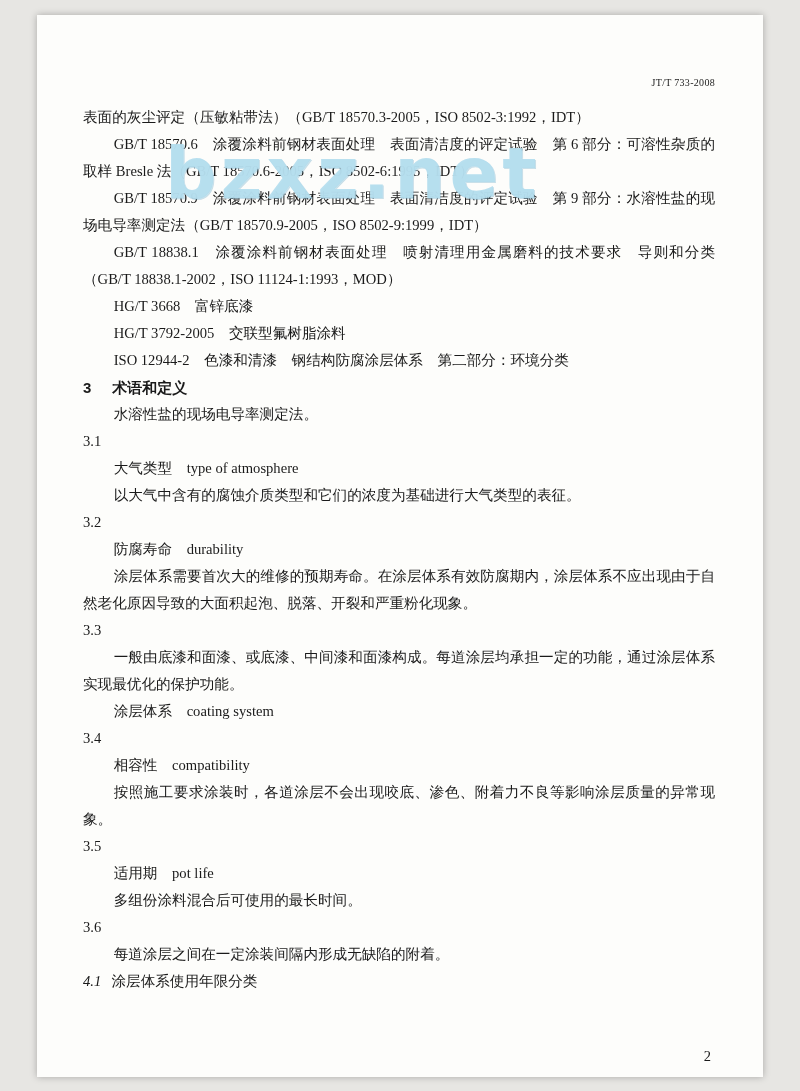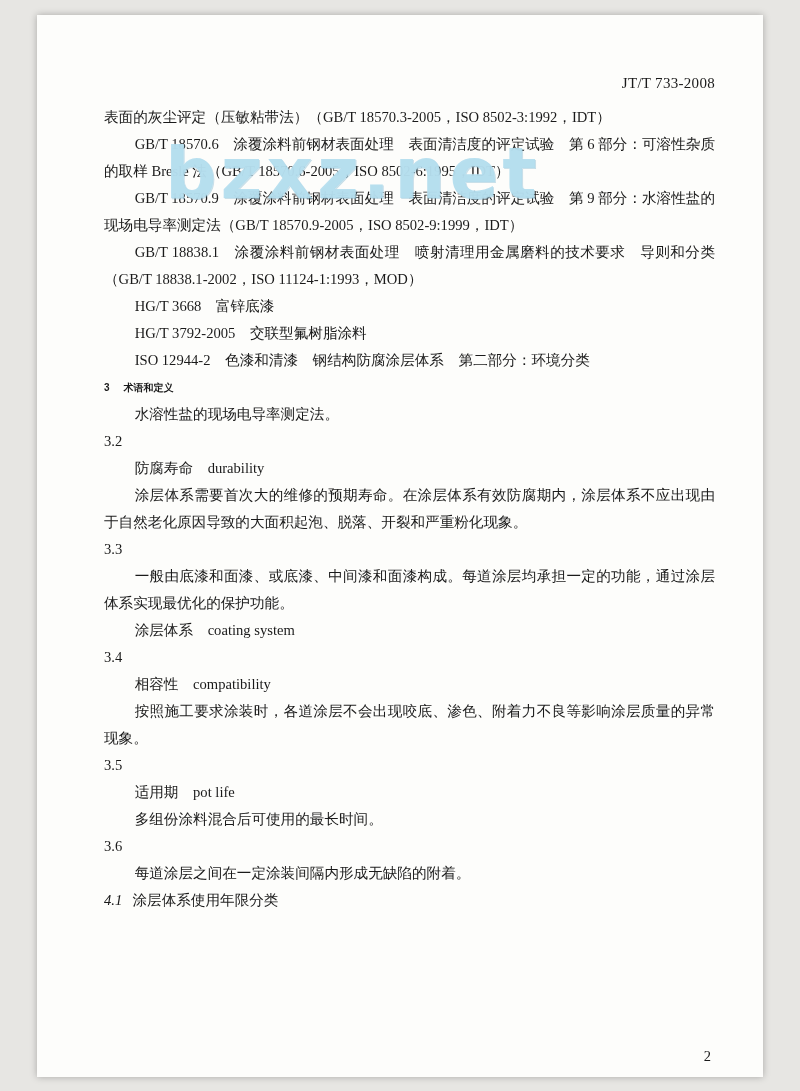--- a/index.html
+++ b/index.html
@@ -20,38 +20,37 @@
     width: 726px;
     height: 1062px;
     margin: 15px auto 0 auto;
     background: #fdfdfb;
     box-shadow: 0 0 7px rgba(0,0,0,0.28);
     padding: 58px 48px 28px 46px;
     overflow: hidden;
   }
   .doc-header {
     text-align: right;
-    font-size: 15px;
+    font-size: 10px;
     line-height: 20px;
     margin-bottom: 11px;
     letter-spacing: 0.3px;
   }
   .body-text {
     font-size: 14.6px;
     line-height: 27px;
-    margin-left: 21px;
   }
   .body-text p { text-align: justify; }
   .flush { text-indent: 0; }
   .ind { text-indent: 2.1em; }
   .noj { text-align: left; }
   .sec-head {
     font-weight: bold;
     font-family: "Liberation Sans", "DejaVu Sans", sans-serif;
-    font-size: 10px;
+    font-size: 15px;
     line-height: 27px;
   }
   .sec-head .sec-num { margin-right: 1.4em; }
   .sec4 { margin-top: 36px; }
   .sub-head { line-height: 27px; }
   .sub-head .sub-num { margin-right: 0.7em; font-style: italic; }
   .watermark {
     position: absolute;
     top: 116px;
     left: 128px;
@@ -93,20 +92,25 @@
       <p class="ind">GB/T 18838.1　涂覆涂料前钢材表面处理　喷射清理用金属磨料的技术要求　导则和分类（GB/T 18838.1-2002，ISO 11124-1:1993，MOD）</p>
       <p class="ind noj">HG/T 3668　富锌底漆</p>
       <p class="ind noj">HG/T 3792-2005　交联型氟树脂涂料</p>
       <p class="ind noj">ISO 12944-2　色漆和清漆　钢结构防腐涂层体系　第二部分：环境分类</p>
 
       <div class="sec-head">
         <span class="sec-num">3</span><span>术语和定义</span>
       </div>
       <p class="ind">水溶性盐的现场电导率测定法。</p>
 
+      <div class="term-block">
+        <p class="flush noj">3.1</p>
+        <p class="ind noj">大气类型　type of atmosphere</p>
+        <p class="ind">以大气中含有的腐蚀介质类型和它们的浓度为基础进行大气类型的表征。</p>
+      </div>
 
       <div class="term-block">
         <p class="flush noj">3.2</p>
         <p class="ind noj">防腐寿命　durability</p>
         <p class="ind">涂层体系需要首次大的维修的预期寿命。在涂层体系有效防腐期内，涂层体系不应出现由于自然老化原因导致的大面积起泡、脱落、开裂和严重粉化现象。</p>
       </div>
 
       <div class="term-block">
         <p class="flush noj">3.3</p>
         <p class="ind">一般由底漆和面漆、或底漆、中间漆和面漆构成。每道涂层均承担一定的功能，通过涂层体系实现最优化的保护功能。</p>

